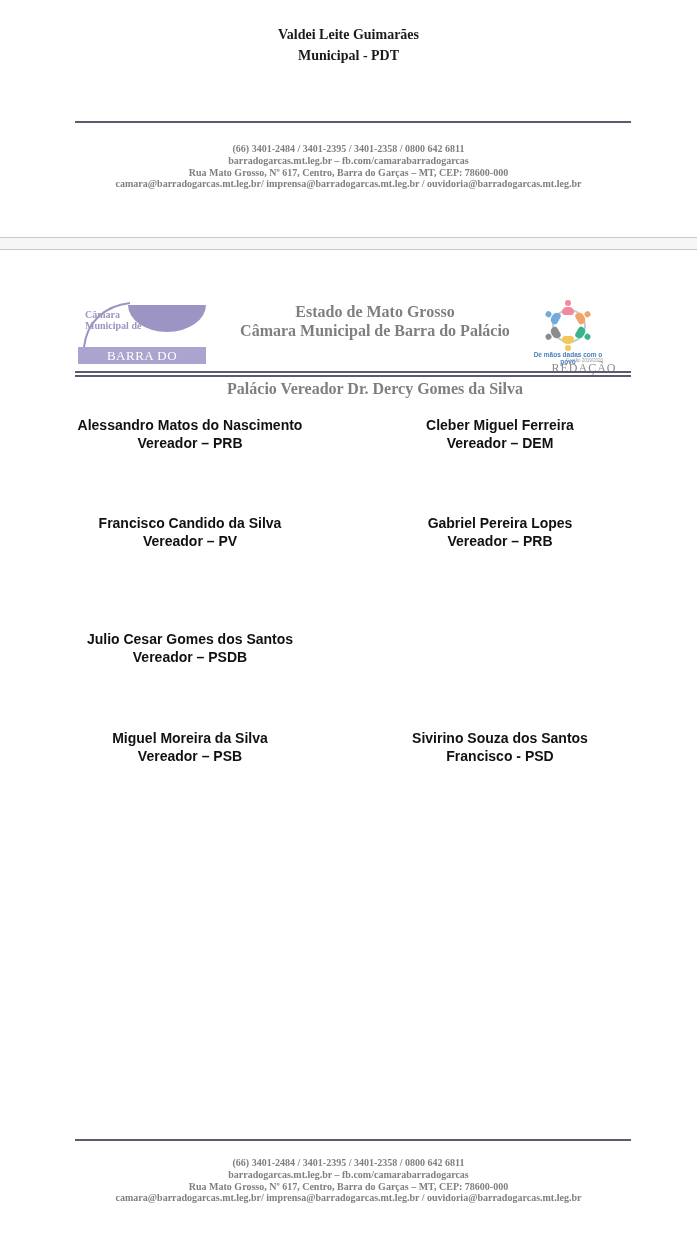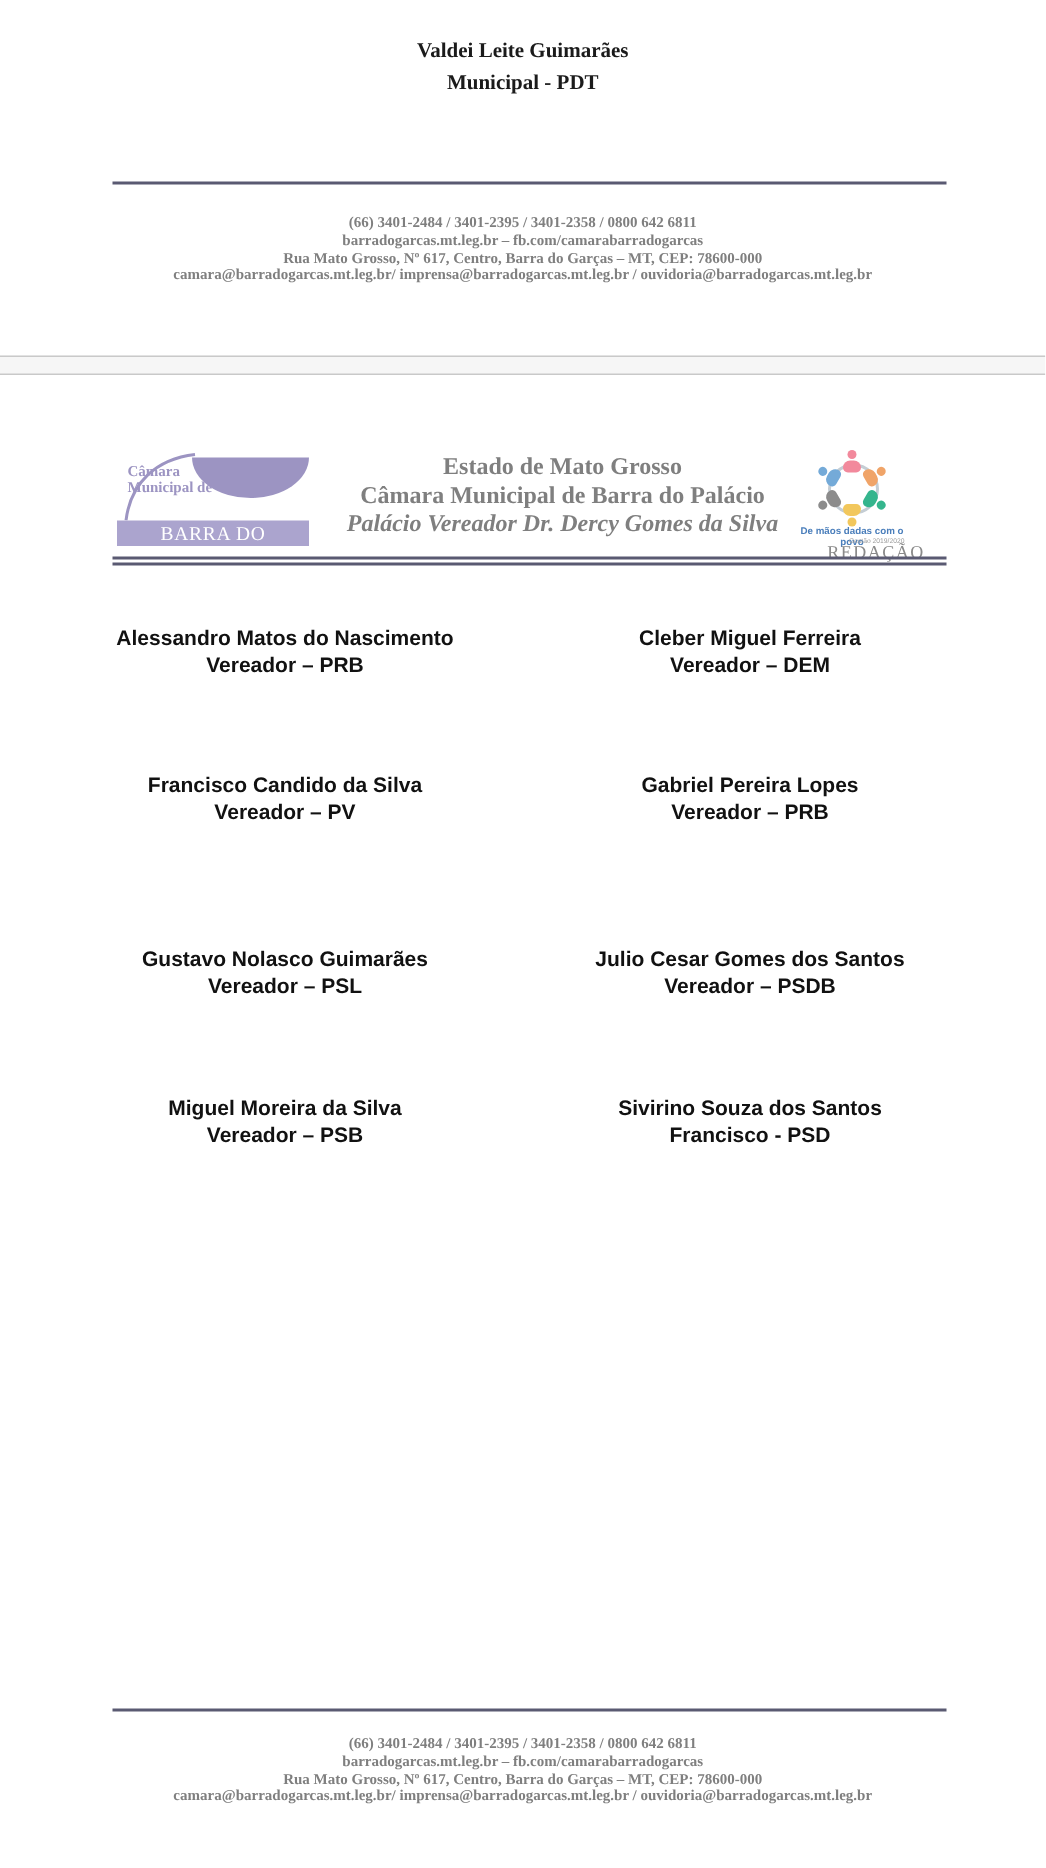--- a/index.html
+++ b/index.html
@@ -23,21 +23,21 @@
   .footer-top{top:143px;}
   .footer-bottom{top:1157px;}
 
   
   .page-band{position:absolute;top:237px;left:0;width:100%;height:11px;background:#f6f6f6;
              border-top:1px solid #c9c9c9;border-bottom:1px solid #c9c9c9;}
 
   
   .header-center{position:absolute;top:302px;left:180px;width:390px;text-align:center;
                  font-weight:bold;font-size:16px;line-height:19px;color:var(--muted,#7f7f7f);}
-  .header-center .it{font-style:italic;}
+  .header-center .it{margin-top:39px;}
 
   .logo-left{position:absolute;top:301px;left:78px;width:128px;height:63px;}
   .logo-left svg{position:absolute;left:0;top:0;}
   .logo-left .logo-words{position:absolute;left:7px;top:8px;color:var(--purple,#9c94c2);
                          font-weight:bold;font-size:10px;line-height:11px;}
   .logo-left .logo-banner{position:absolute;left:0;right:0;bottom:0;height:17px;
                           background:var(--purple-light,#aba4ce);color:#fff;text-align:center;
                           font-size:13px;line-height:17px;letter-spacing:.5px;}
 
   .logo-right{position:absolute;top:298px;left:527px;width:82px;height:78px;}
@@ -152,24 +152,20 @@
       <div>Vereador – PV</div>
     </div>
     <div class="cell">
       <div>Gabriel Pereira Lopes</div>
       <div>Vereador – PRB</div>
     </div>
   </div>
 
   <div class="sigrow row-2">
     <div class="cell">
-      <div>Gustavo Nolasco Guimarães</div>
-      <div>Vereador – PSL</div>
-    </div>
-    <div class="cell">
       <div>Julio Cesar Gomes dos Santos</div>
       <div>Vereador – PSDB</div>
     </div>
   </div>
 
   <div class="sigrow row-3">
     <div class="cell">
       <div>Miguel Moreira da Silva</div>
       <div>Vereador – PSB</div>
     </div>

